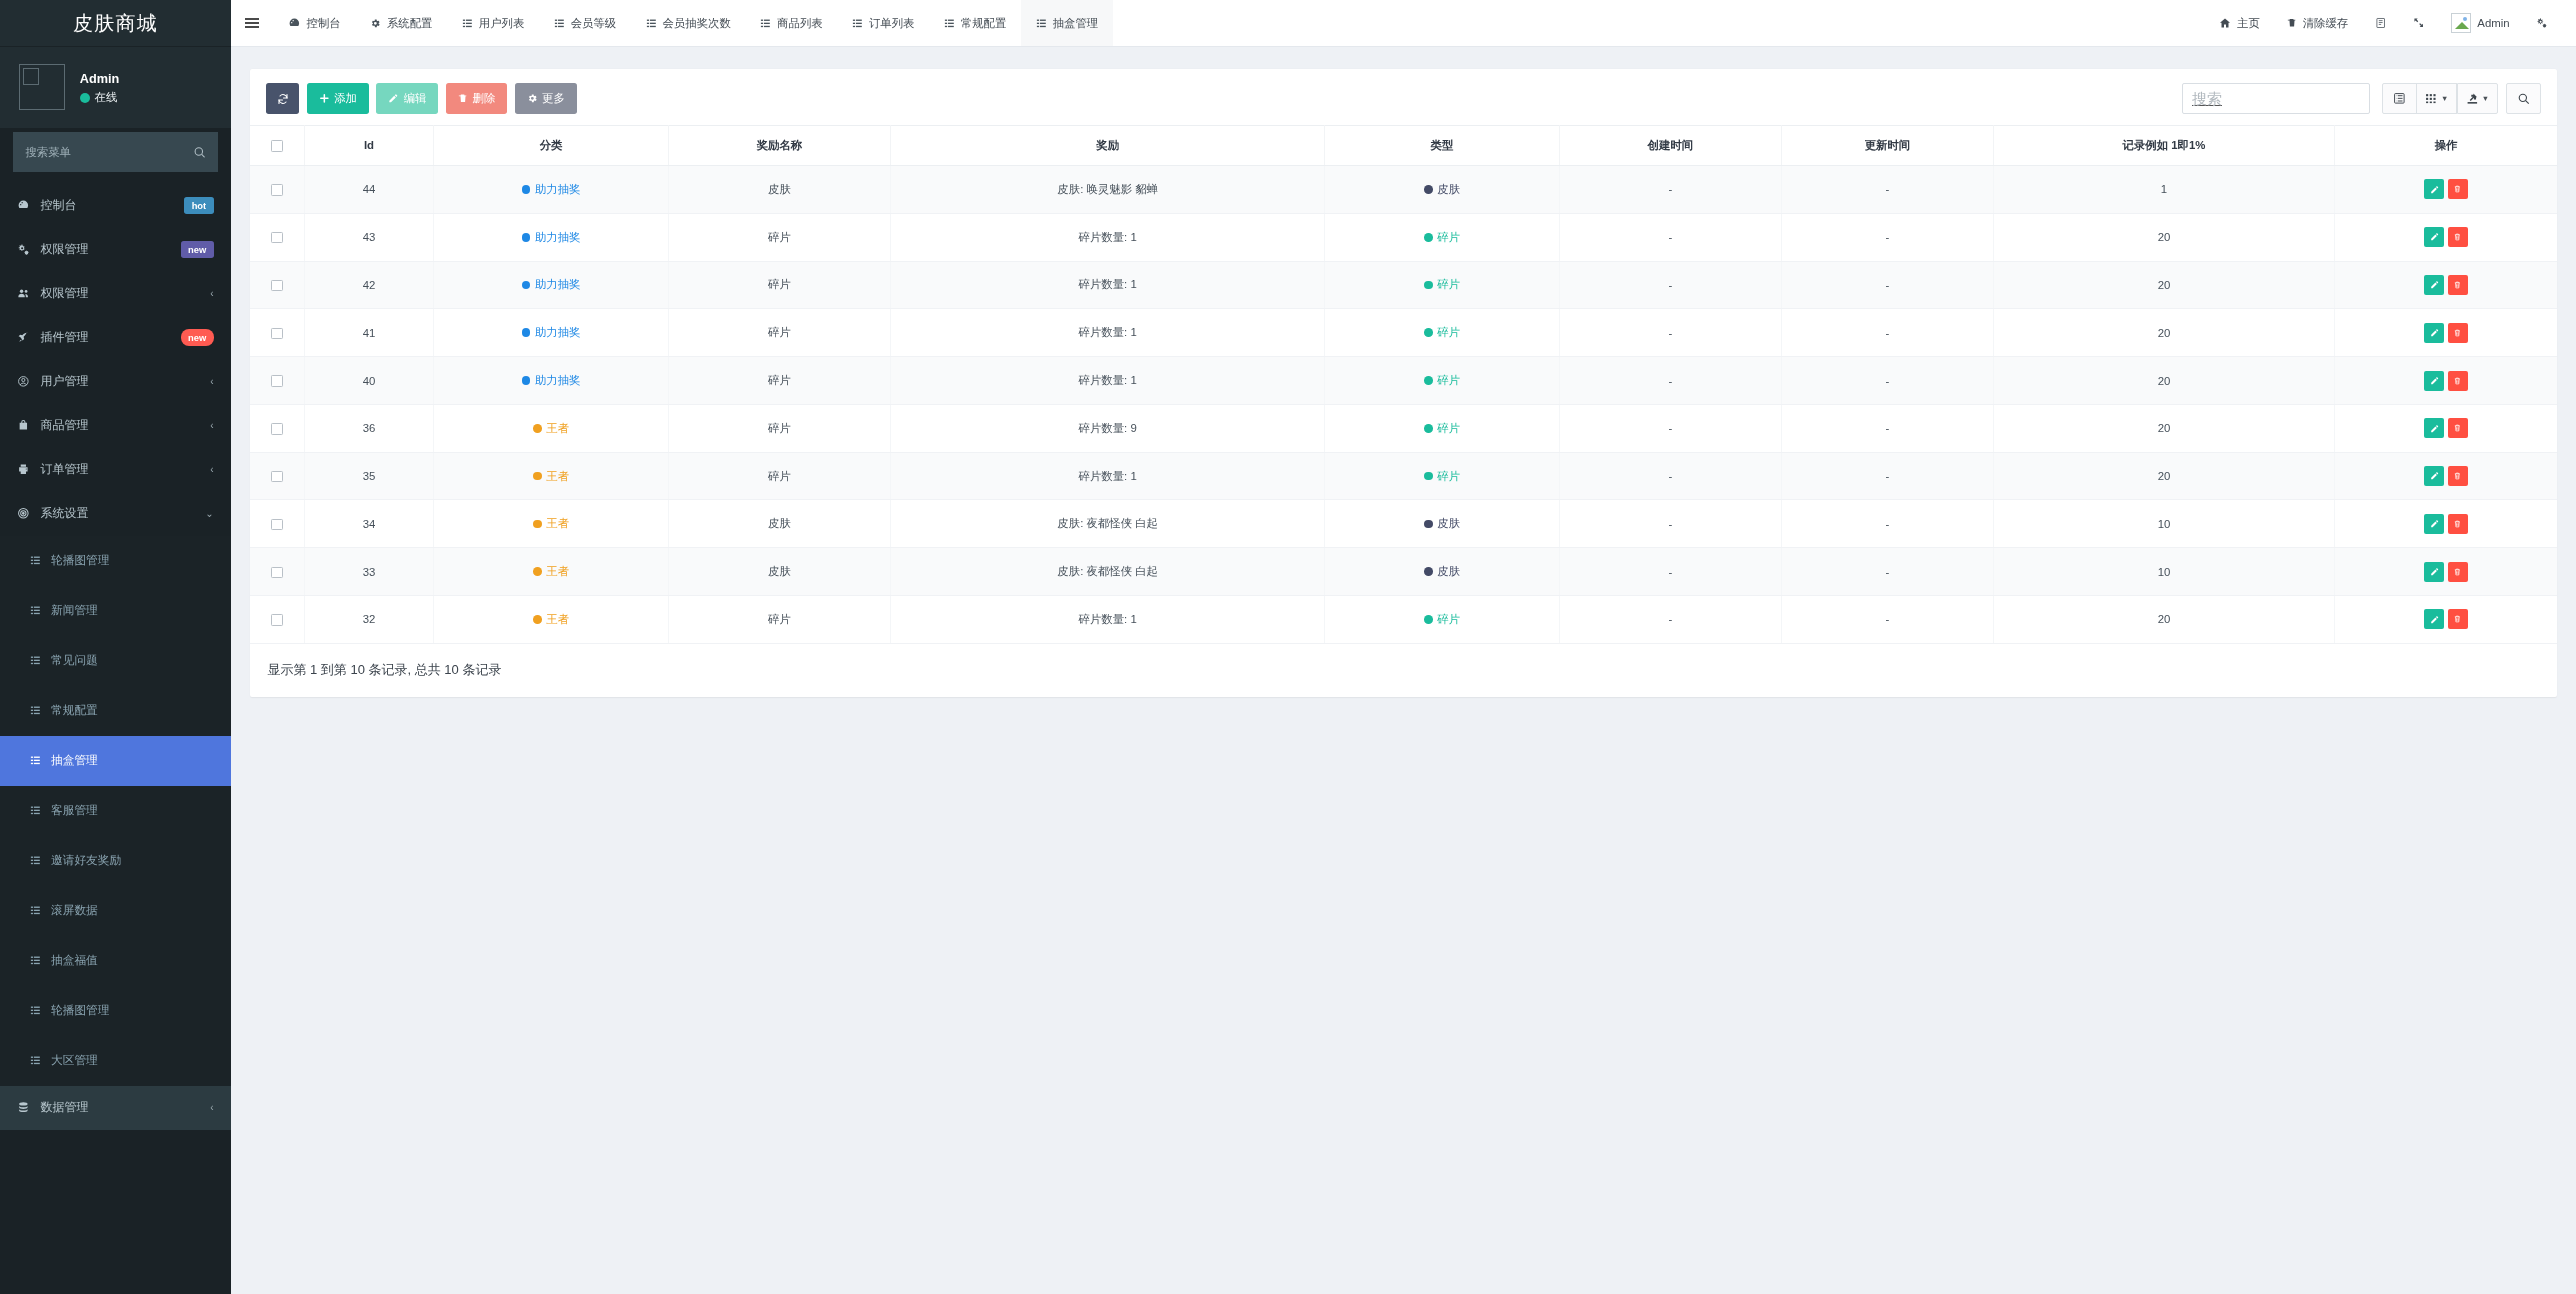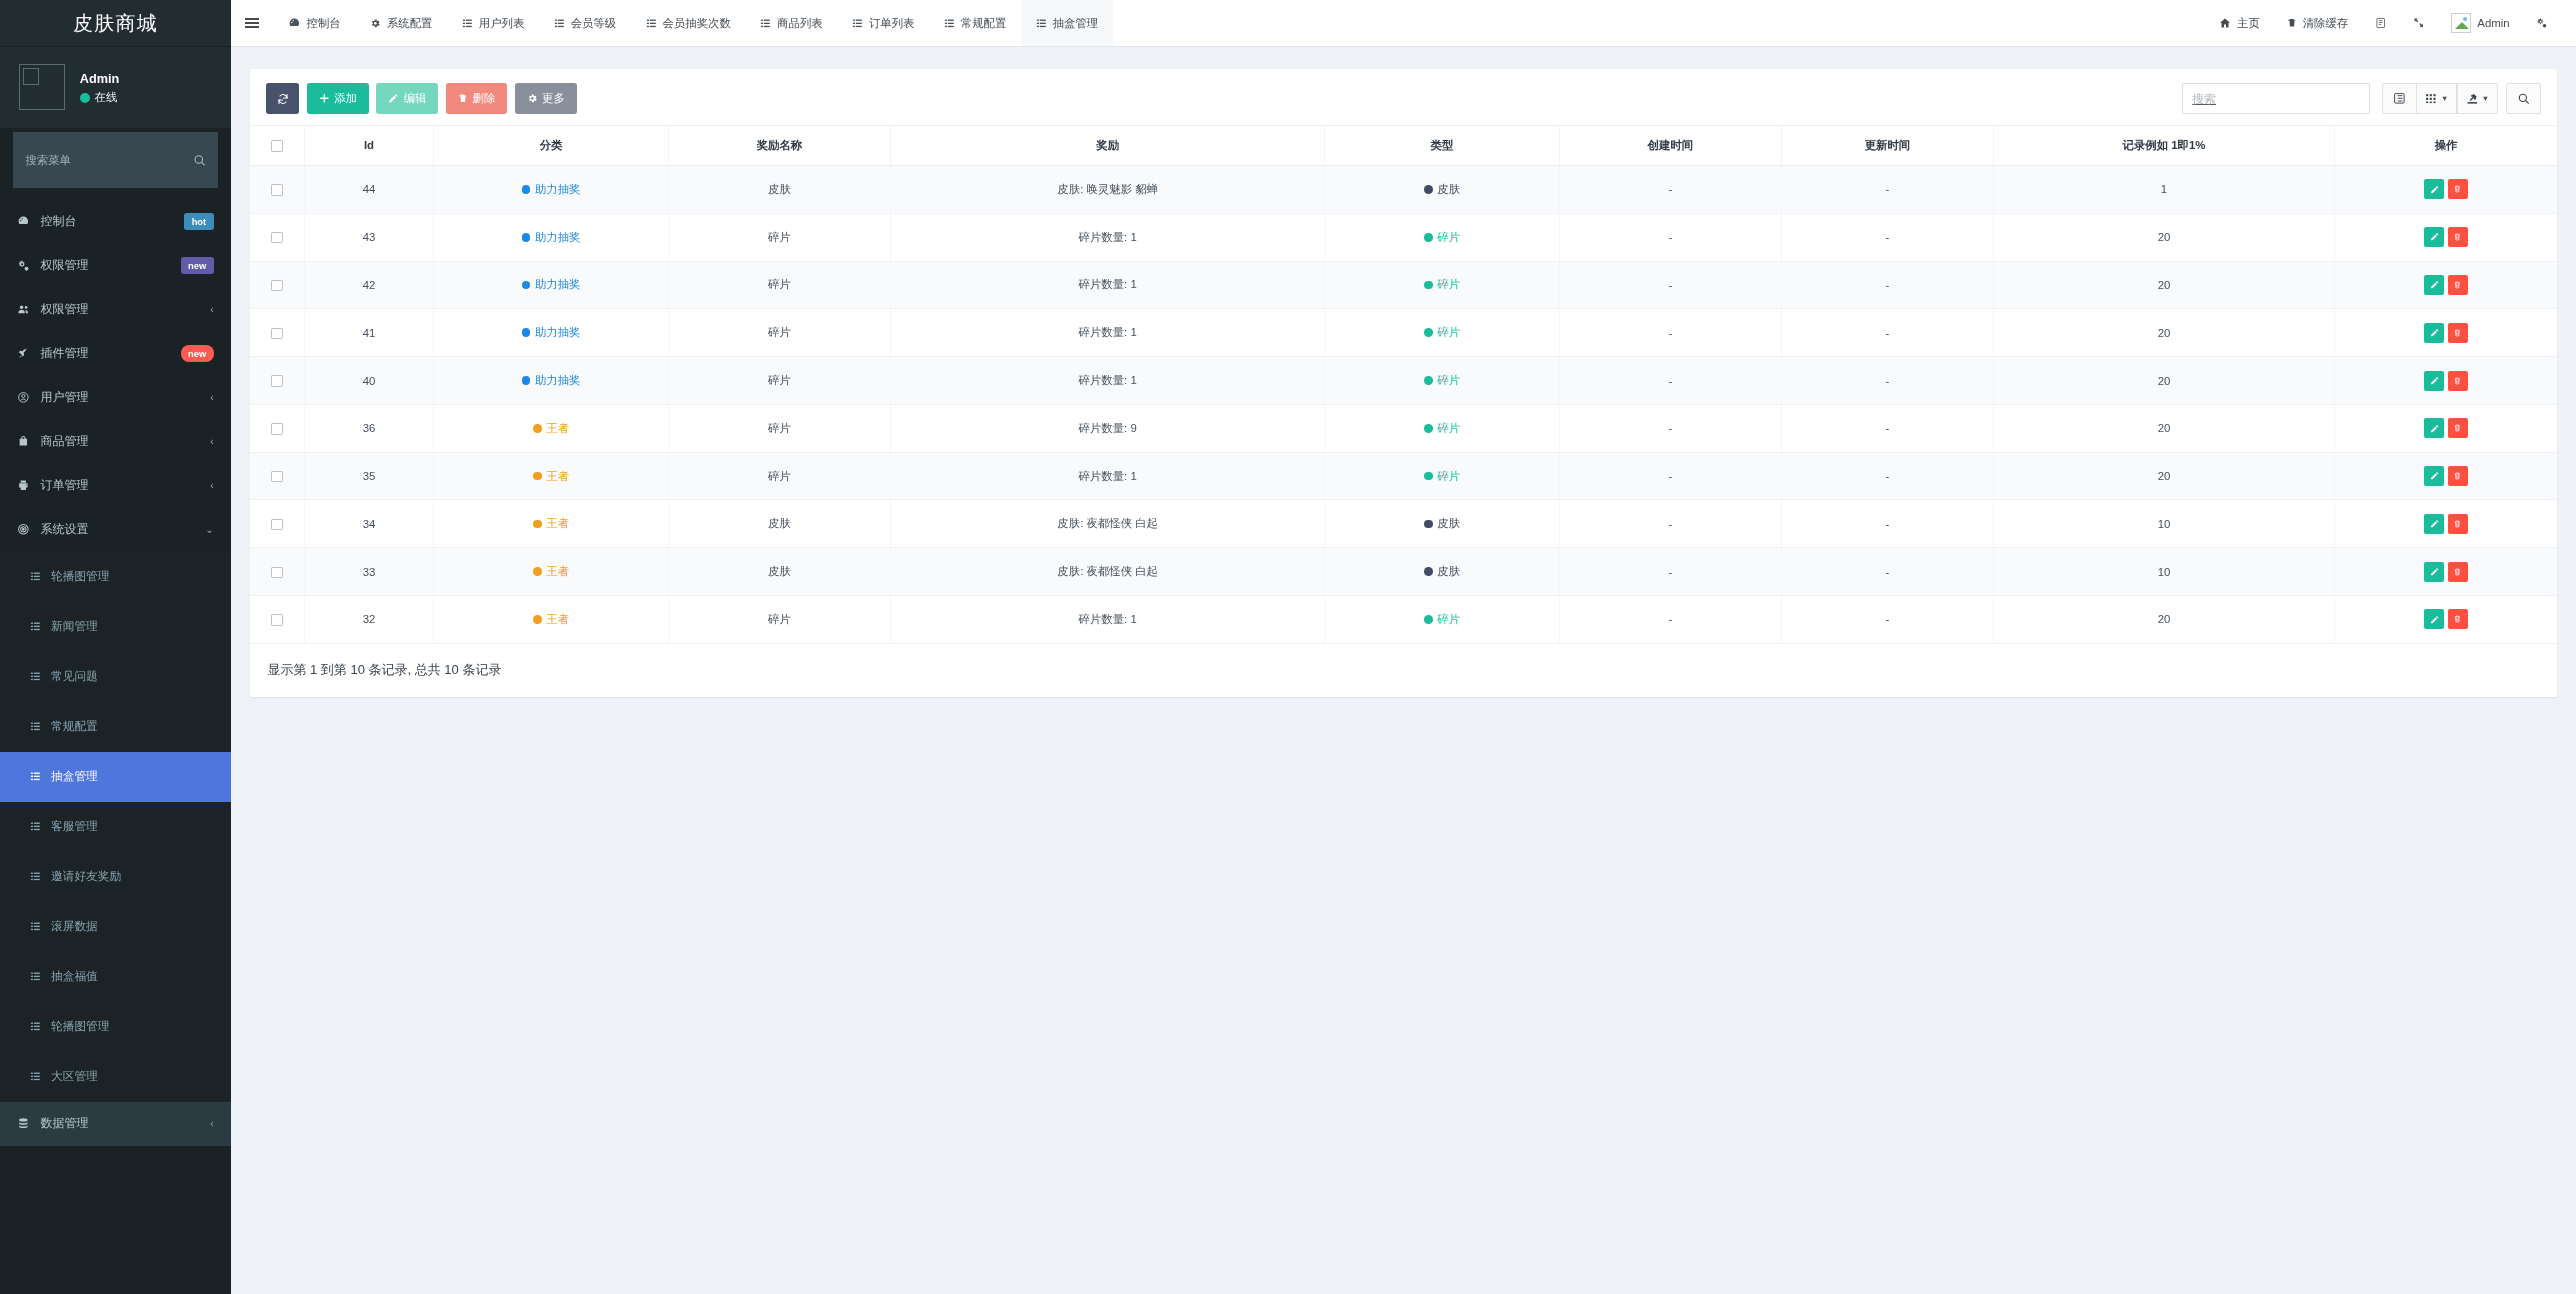--- a/index.html
+++ b/index.html
@@ -45,21 +45,21 @@
   #user-status { display: flex; align-items: center; margin-top: 1.3px; }
   .status-dot {
     width: 10px; height: 10px; border-radius: 50%;
     background: #1abc9c; display: inline-block; margin-right: 4.7px;
   }
   #user-status-text { color: #e8eef0; font-size: 11.4px; }
 
   #sidebar-search-wrap {
     margin: 4px 13.4px 12px 13.4px;
     background: #374850;
-    height: 56px;
+    height: 40px;
     display: flex; align-items: flex-start;
     position: relative;
   }
   #sidebar-search {
     background: transparent; border: none; outline: none;
     color: #cfd8dc; font-size: 11.4px;
     padding: 0 34px 0 12px; height: 100%; width: 100%;
     font-family: "Liberation Sans", sans-serif;
   }
   #sidebar-search::placeholder { color: #9fb0b8; }
@@ -167,21 +167,21 @@
   .btn-refresh { background: #48536b; padding: 0 10.7px; }
   .btn-add { background: #1abc9c; }
   .btn-edit { background: #76d7bf; }
   .btn-del  { background: #f2897e; }
   .btn-more { background: #8a8f9c; }
 
   #toolbar-right { margin-left: auto; display: flex; align-items: center; }
   #table-search {
     width: 188px; height: 31px;
     border: 0.7px solid #d9dee3; border-radius: 2px;
-    padding: 0 9.4px; font-size: 12px; color: #555;
+    padding: 0 9.4px; font-size: 15px; color: #555;
     outline: none; margin-right: 12px;
     font-family: "Liberation Sans", sans-serif;
     text-decoration: underline;
   }
   #table-search::placeholder { color: #b1b8be; }
   .tool-group { display: flex; margin-right: 8px; }
   .tool-btn {
     height: 31px; min-width: 35px; padding: 0 8px;
     border: 0.7px solid #dde2e6; background: #fbfbfc;
     display: flex; align-items: center; justify-content: center; gap: 3.4px;

